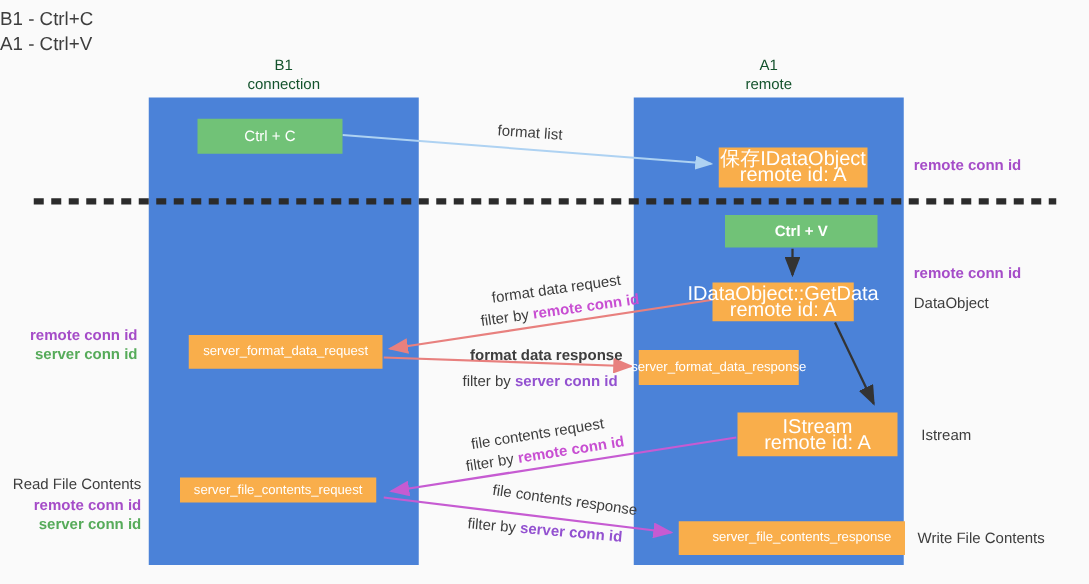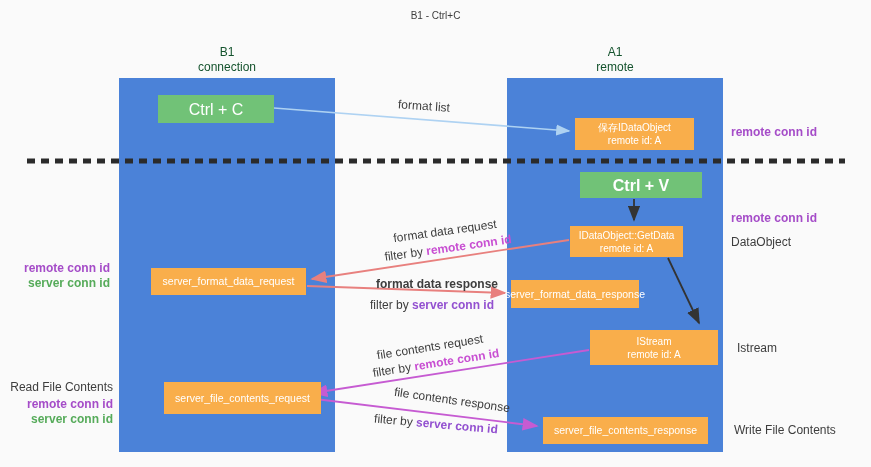--- a/index.html
+++ b/index.html
@@ -4,27 +4,27 @@
 <style>
   :root{
     --background:#fafafa; --lane-blue:#4b82d8; --box-green:#71c277; --box-orange:#f9ae4b;
     --arrow-salmon:#e8807e; --arrow-magenta:#c65bd2; --arrow-lightblue:#aed2f2; --arrow-black:#333333;
     --text-dark:#3d3d3d; --text-purple:#a54cc8; --text-green:#56ab5a; --text-magenta:#c84fd2; --text-violet:#9351d0;
   }
   html,body{margin:0;padding:0;background:var(--background);}
   #canvas{position:relative;width:871px;height:467px;background:var(--background);
     font-family:"Liberation Sans",sans-serif;color:var(--text-dark);overflow:hidden;}
   .abs{position:absolute;}
-  .title{width:100%;text-align:center;font-size:10px;line-height:20px;color:var(--text-dark);}
+  .title{width:100%;font-size:15px;line-height:20px;color:var(--text-dark);}
   .lane-header{text-align:center;font-size:12px;line-height:15px;color:#14532d;}
   .lane{position:absolute;top:78px;width:216px;height:374px;background:var(--lane-blue);}
   svg.overlay{position:absolute;left:0;top:0;z-index:3;pointer-events:none;}
   .box{position:absolute;z-index:4;display:flex;flex-direction:column;align-items:center;justify-content:center;
-    color:#fff;font-size:10px;line-height:13px;text-align:center;}
-  .box.green{background:var(--box-green);font-size:16px;justify-content:center;}
+    color:#fff;font-size:16px;line-height:13px;text-align:center;}
+  .box.green{background:var(--box-green);font-size:12px;justify-content:center;}
   .box.orange{background:var(--box-orange);}
   .box.snake{font-size:10.5px;}
   .side-label{position:absolute;z-index:4;font-size:12px;white-space:nowrap;}
   .bold-purple{color:var(--text-purple);font-weight:bold;}
   .bold-green{color:var(--text-green);font-weight:bold;}
   .flow-label{position:absolute;z-index:4;font-size:12px;white-space:nowrap;transform:translate(-50%,-50%);}
   .flow-label .magenta{color:var(--text-magenta);font-weight:bold;}
   .flow-label .violet{color:var(--text-violet);font-weight:bold;}
   .left-block{text-align:right;line-height:15px;}
   .a-blue{stroke:var(--arrow-lightblue);stroke-width:1.6;}
@@ -32,20 +32,21 @@
   .a-salmon{stroke:var(--arrow-salmon);stroke-width:1.8;}
   .a-magenta{stroke:var(--arrow-magenta);stroke-width:1.8;}
   .divider{stroke:#2b2b2b;stroke-width:5;stroke-dasharray:8 6;}
 </style>
 </head>
 <body>
 
 <div id="canvas">
 
   <div class="abs title" style="top:6px;">B1 - Ctrl+C</div>
+  <div class="abs title" style="top:26px;">A1 - Ctrl+V</div>
 
   <div class="abs lane-header" style="left:119px;top:45px;width:216px;">
     <div>B1</div>
     <div>connection</div>
   </div>
   <div class="abs lane-header" style="left:507px;top:45px;width:216px;">
     <div>A1</div>
     <div>remote</div>
   </div>
 
@@ -94,24 +95,24 @@
   <div class="box orange snake" style="left:151px;top:268px;width:155px;height:27px;">
     <span>server_format_data_request</span>
   </div>
   <div class="box orange snake" style="left:511px;top:280px;width:128px;height:28px;">
     <span>server_format_data_response</span>
   </div>
   <div class="box orange" style="left:590px;top:330px;width:128px;height:35px;">
     <span>IStream</span>
     <span>remote id: A</span>
   </div>
-  <div class="box orange snake" style="left:164px;top:382px;width:157px;height:32px;">
+  <div class="box orange snake" style="left:144px;top:382px;width:157px;height:20px;">
     <span>server_file_contents_request</span>
   </div>
-  <div class="box orange snake" style="left:543px;top:417px;width:165px;height:27px;">
+  <div class="box orange snake" style="left:543px;top:417px;width:165px;height:27px;padding-left:16px;">
     <span>server_file_contents_response</span>
   </div>
 
   <div class="side-label bold-purple" style="left:731px;top:125px;">remote conn id</div>
   <div class="side-label bold-purple" style="left:731px;top:211px;">remote conn id</div>
   <div class="side-label" style="left:731px;top:235px;">DataObject</div>
   <div class="side-label" style="left:737px;top:341px;">Istream</div>
   <div class="side-label" style="left:734px;top:423px;">Write File Contents</div>
 
   <div class="side-label left-block" style="left:0;top:261px;width:110px;">

